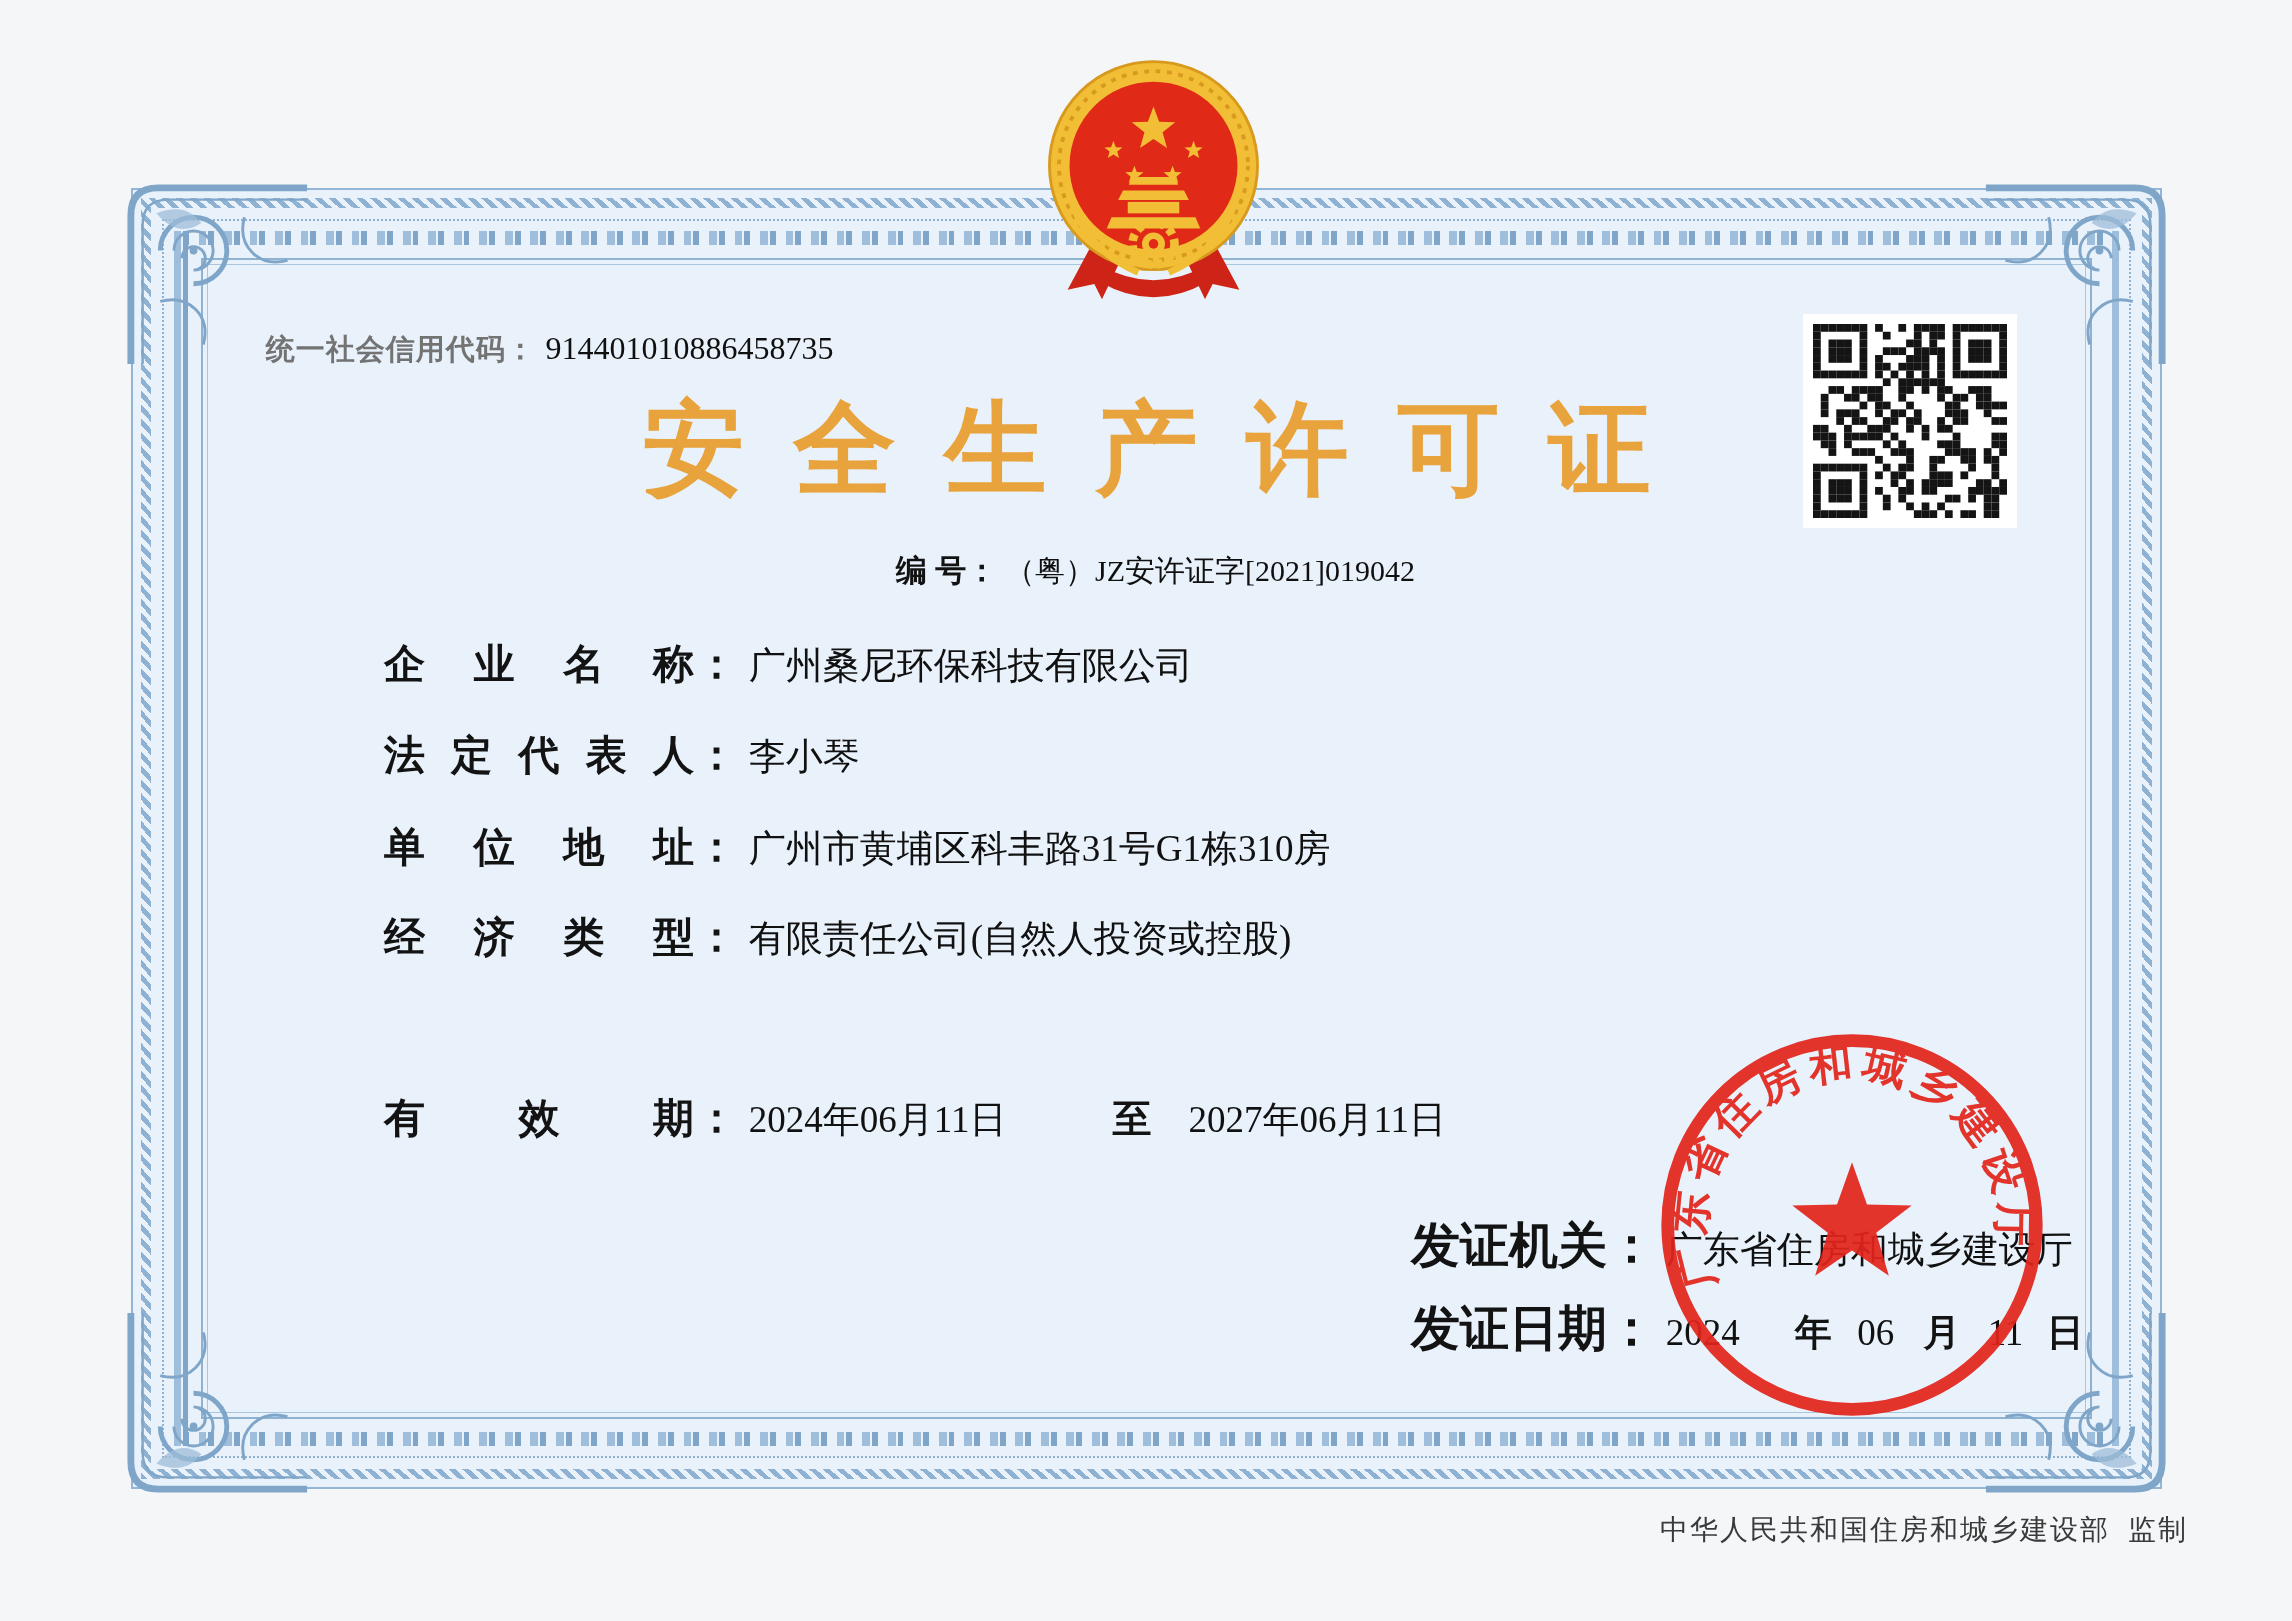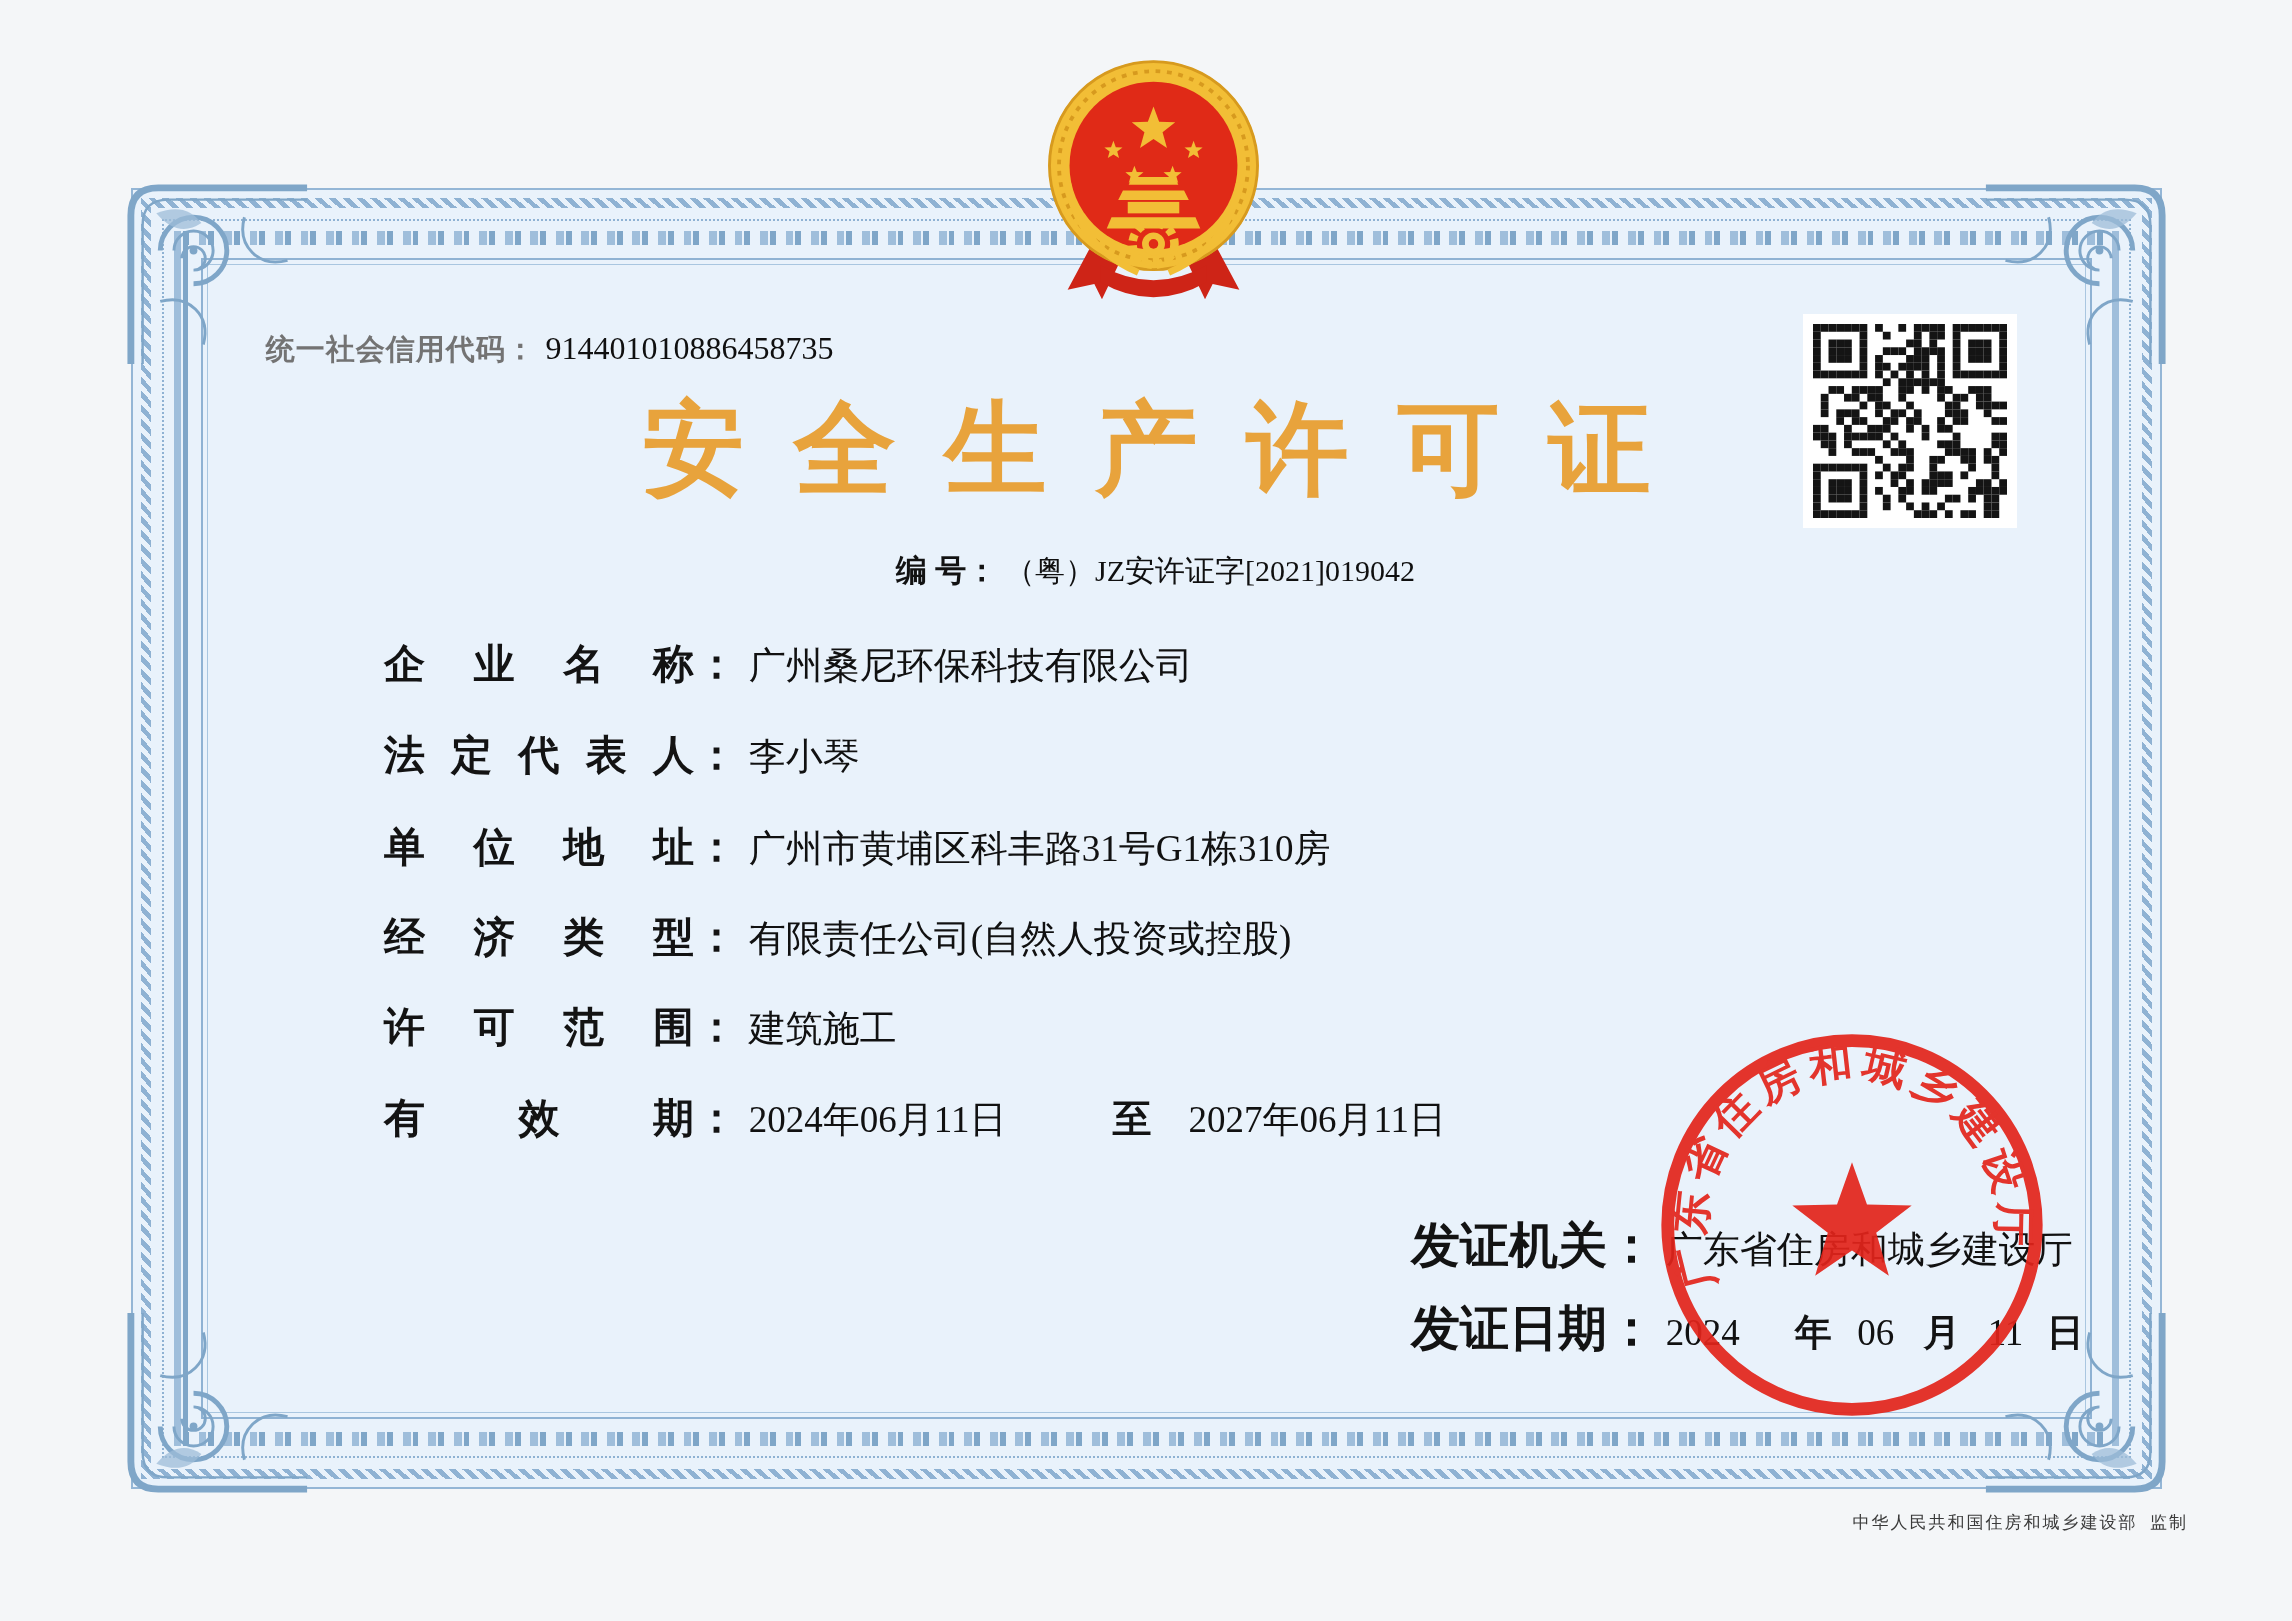--- a/index.html
+++ b/index.html
@@ -55,21 +55,21 @@
 
   .issuer-row{position:absolute;left:1411px;z-index:8;white-space:nowrap;}
   .issuer-label{font-size:49px;font-weight:700;color:#131313;}
   .issuer-value{font-size:37px;color:#111;margin-left:9.8px;}
   .date-num{font-size:37px;color:#111;}
   .date-unit{font-size:37px;font-weight:700;color:#131313;}
   .ml10{margin-left:9.8px;} .ml56{margin-left:55px;} .ml26{margin-left:25.5px;}
   .ml30{margin-left:29px;} .ml28{margin-left:27.4px;} .ml24{margin-left:23.5px;}
 
   .footer-imprint{position:absolute;right:105px;top:1511px;z-index:4;
-    font-size:17px;color:#3a3a3a;letter-spacing:2px;white-space:pre;
+    font-size:28px;color:#3a3a3a;letter-spacing:2px;white-space:pre;
     font-family:"Liberation Serif","DejaVu Serif",serif;}
 </style>
 </head>
 <body>
 
 <div class="page">
 
   <div class="cert-bg"></div>
   <div class="band-hatch"></div>
   <div class="line-dot"></div>
@@ -487,23 +487,20 @@
   </div>
   <div class="row" style="top:708px">
     <span class="row-label">法定代表人</span><span class="row-colon">：</span><span class="row-value serif">李小琴</span>
   </div>
   <div class="row" style="top:800px">
     <span class="row-label">单位地址</span><span class="row-colon">：</span><span class="row-value serif">广州市黄埔区科丰路31号G1栋310房</span>
   </div>
   <div class="row" style="top:890px">
     <span class="row-label">经济类型</span><span class="row-colon">：</span><span class="row-value serif">有限责任公司(自然人投资或控股)</span>
   </div>
-  <div class="row" style="top:980px">
-    <span class="row-label">许可范围</span><span class="row-colon">：</span><span class="row-value serif">建筑施工</span>
-  </div>
   <div class="row" style="top:1071px">
     <span class="row-label">有效期</span><span class="row-colon">：</span><span class="row-value serif">2024年06月11日</span><span class="to-word">至</span><span class="to-value serif">2027年06月11日</span>
   </div>
 
   <div class="issuer-row" style="top:1213px">
     <span class="issuer-label">发证机关</span><span class="issuer-label">：</span><span class="issuer-value serif">广东省住房和城乡建设厅</span>
   </div>
   <div class="issuer-row" style="top:1296px">
     <span class="issuer-label">发证日期</span><span class="issuer-label">：</span><span class="date-num serif ml10">2024</span><span class="date-unit ml56">年</span><span class="date-num serif ml26">06</span><span class="date-unit ml30">月</span><span class="date-num serif ml28">11</span><span class="date-unit ml24">日</span>
   </div>

